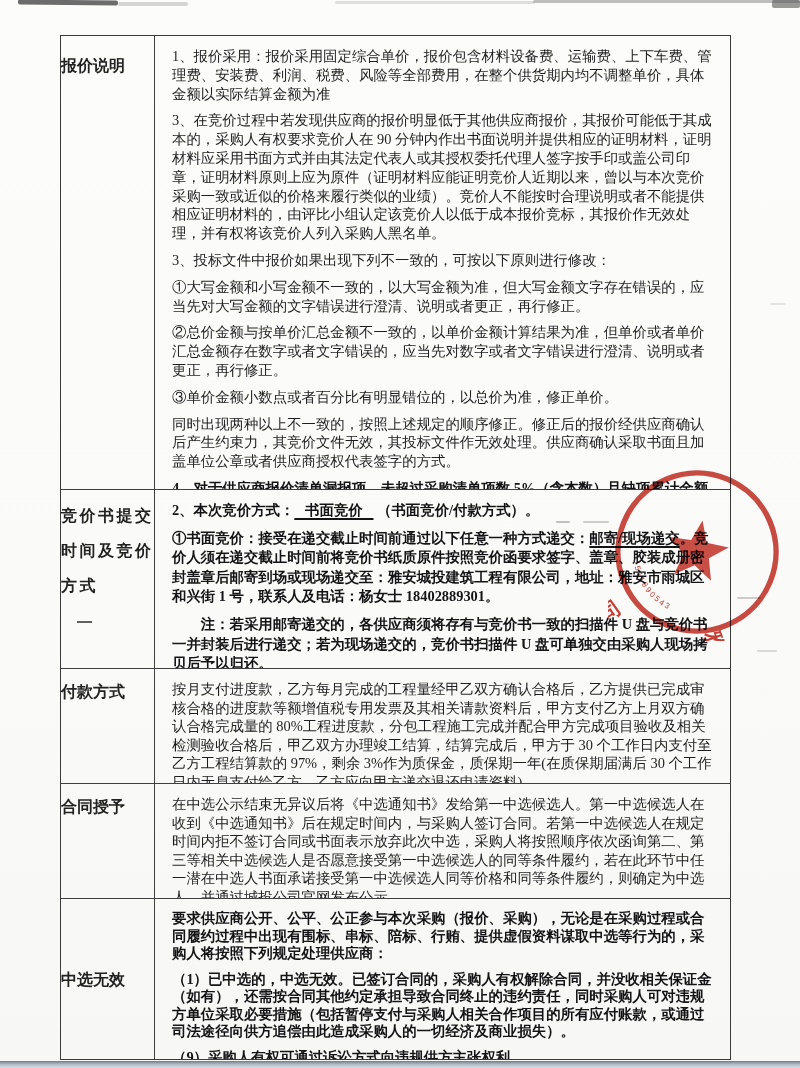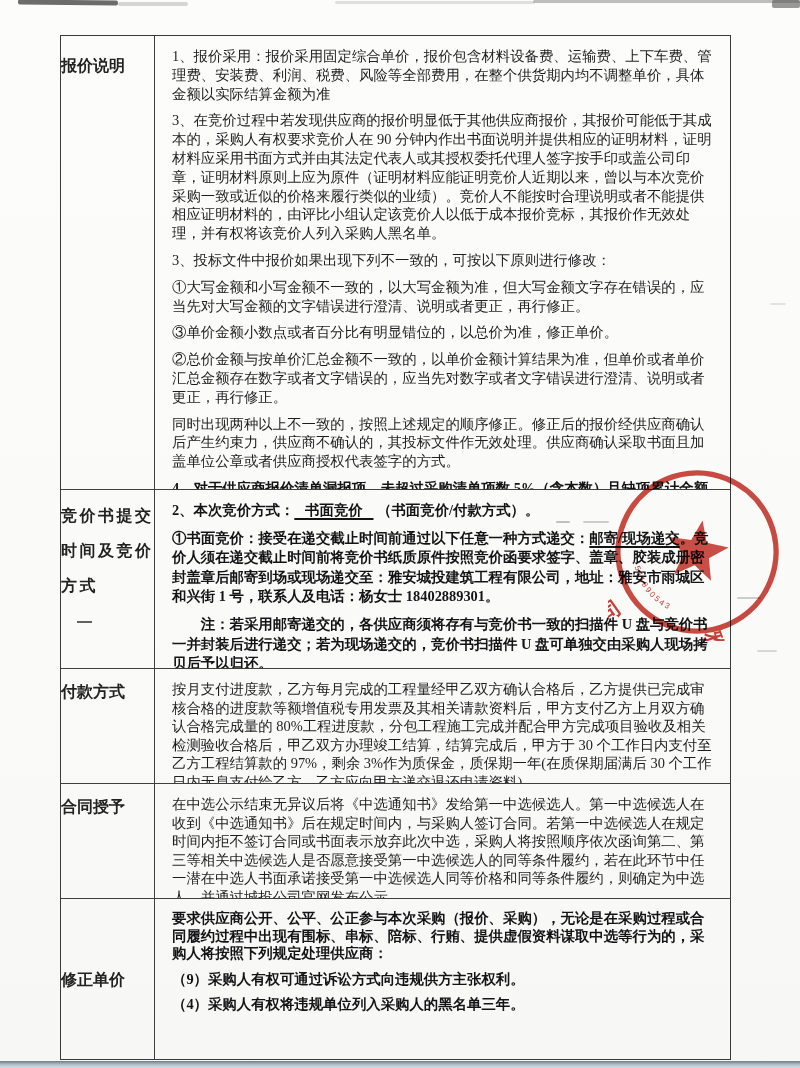--- a/index.html
+++ b/index.html
@@ -82,23 +82,23 @@
   <div class="ctable" id="ctable">
       <div class="t-row row-0">
         <div class="t-label">
           <div class="label-line">报价说明</div>
         </div>
         <div class="t-content">
           <div class="para"><span>1、报价采用：报价采用固定综合单价，报价包含材料设备费、运输费、上下车费、管理费、安装费、利润、税费、风险等全部费用，在整个供货期内均不调整单价，具体金额以实际结算金额为准</span></div>
           <div class="para"><span>3、在竞价过程中若发现供应商的报价明显低于其他供应商报价，其报价可能低于其成本的，采购人有权要求竞价人在 90 分钟内作出书面说明并提供相应的证明材料，证明材料应采用书面方式并由其法定代表人或其授权委托代理人签字按手印或盖公司印章，证明材料原则上应为原件（证明材料应能证明竞价人近期以来，曾以与本次竞价采购一致或近似的价格来履行类似的业绩）。竞价人不能按时合理说明或者不能提供相应证明材料的，由评比小组认定该竞价人以低于成本报价竞标，其报价作无效处理，并有权将该竞价人列入采购人黑名单。</span></div>
           <div class="para"><span>3、投标文件中报价如果出现下列不一致的，可按以下原则进行修改：</span></div>
           <div class="para"><span>①大写金额和小写金额不一致的，以大写金额为准，但大写金额文字存在错误的，应当先对大写金额的文字错误进行澄清、说明或者更正，再行修正。</span></div>
+          <div class="para"><span>②总价金额与按单价汇总金额不一致的，以单价金额计算结果为准，但单价或者单价汇总金额存在数字或者文字错误的，应当先对数字或者文字错误进行澄清、说明或者更正，再行修正。</span></div>
           <div class="para"><span>③单价金额小数点或者百分比有明显错位的，以总价为准，修正单价。</span></div>
-          <div class="para"><span>②总价金额与按单价汇总金额不一致的，以单价金额计算结果为准，但单价或者单价汇总金额存在数字或者文字错误的，应当先对数字或者文字错误进行澄清、说明或者更正，再行修正。</span></div>
-          <div class="para"><span>同时出现两种以上不一致的，按照上述规定的顺序修正。修正后的报价经供应商确认后产生约束力，供应商不确认的，其投标文件作无效处理。供应商确认采取书面且加盖单位公章或者供应商授权代表签字的方式。</span></div>
+          <div class="para"><span>同时出现两种以上不一致的，按照上述规定的顺序修正。修正后的报价经供应商确认后产生约束力，其竞价文件无效，其投标文件作无效处理。供应商确认采取书面且加盖单位公章或者供应商授权代表签字的方式。</span></div>
           <div class="para b"><span>4、对于供应商报价清单漏报项，未超过采购清单项数 5%（含本数）且缺项累计金额未超过采购控制价 38%的，采购人视为供应商漏项价格包含在其他分项报价及总报价中。若供应商报价清单漏报项数超过采购清单项数 5%（不含本数）或超过采购控制价 2%的，其竞价文件无效。</span></div>
         </div>
       </div>
       <div class="t-row row-1">
         <div class="t-label">
           <div class="label-line">竞价书提交</div>
           <div class="label-line">时间及竞价</div>
           <div class="label-line">方式</div>
           <div class="label-mark"></div>
         </div>
@@ -119,24 +119,25 @@
       <div class="t-row row-3">
         <div class="t-label">
           <div class="label-line">合同授予</div>
         </div>
         <div class="t-content">
           <div class="para"><span>在中选公示结束无异议后将《中选通知书》发给第一中选候选人。第一中选候选人在收到《中选通知书》后在规定时间内，与采购人签订合同。若第一中选候选人在规定时间内拒不签订合同或书面表示放弃此次中选，采购人将按照顺序依次函询第二、第三等相关中选候选人是否愿意接受第一中选候选人的同等条件履约，若在此环节中任一潜在中选人书面承诺接受第一中选候选人同等价格和同等条件履约，则确定为中选人，并通过城投公司官网发布公示。</span></div>
         </div>
       </div>
       <div class="t-row row-4">
         <div class="t-label">
-          <div class="label-line">修正单价</div>
+          <div class="label-line">中选无效</div>
         </div>
         <div class="t-content">
           <div class="para b"><span>要求供应商公开、公平、公正参与本次采购（报价、采购），无论是在采购过程或合同履约过程中出现有围标、串标、陪标、行贿、提供虚假资料谋取中选等行为的，采购人将按照下列规定处理供应商：</span></div>
+          <div class="para b"><span>（1）已中选的，中选无效。已签订合同的，采购人有权解除合同，并没收相关保证金（如有），还需按合同其他约定承担导致合同终止的违约责任，同时采购人可对违规方单位采取必要措施（包括暂停支付与采购人相关合作项目的所有应付账款，或通过司法途径向供方追偿由此造成采购人的一切经济及商业损失）。</span></div>
           <div class="para b"><span>（9）采购人有权可通过诉讼方式向违规供方主张权利。</span></div>
           <div class="para b"><span>（4）采购人有权将违规单位列入采购人的黑名单三年。</span></div>
         </div>
       </div>
     </div>
 
   <svg class="seal" width="178" height="178" viewBox="0 0 178 178">
     <g transform="rotate(22 89 89)">
       <circle cx="89" cy="89" r="79" fill="none" stroke="#c43027" stroke-width="5.5" opacity="0.95"></circle>
       <polygon transform="translate(89 89) rotate(-12)" points="0,-32 7.9,-10.9 30.4,-9.9 12.8,4.2 18.8,25.9 0,13.5 -18.8,25.9 -12.8,4.2 -30.4,-9.9 -7.9,-10.9" fill="#c43027" opacity="0.93"></polygon>

